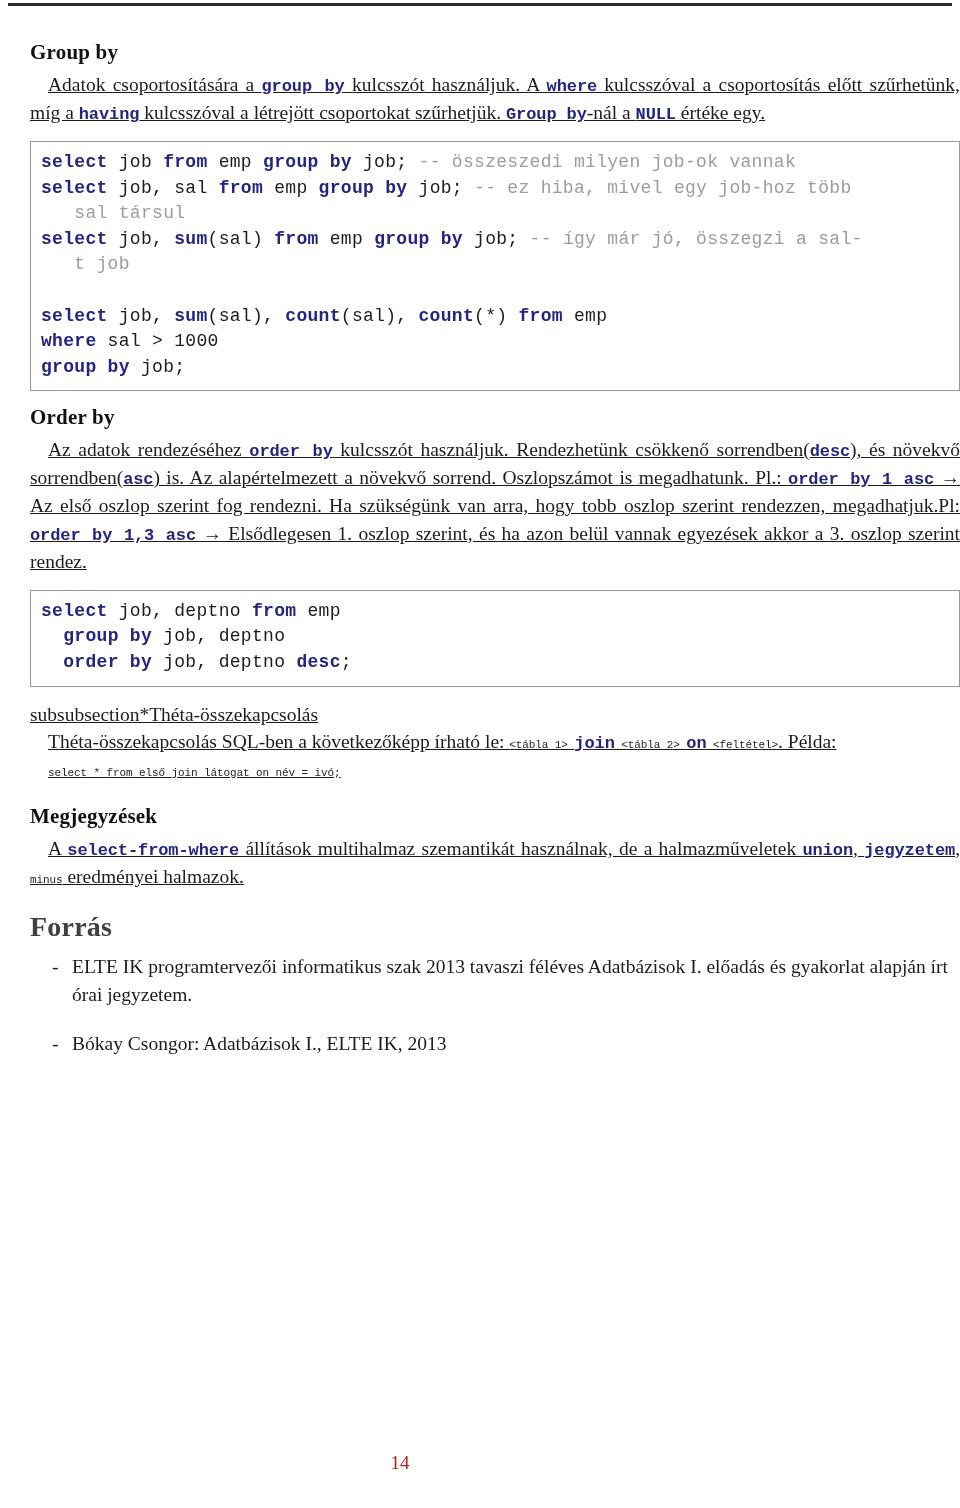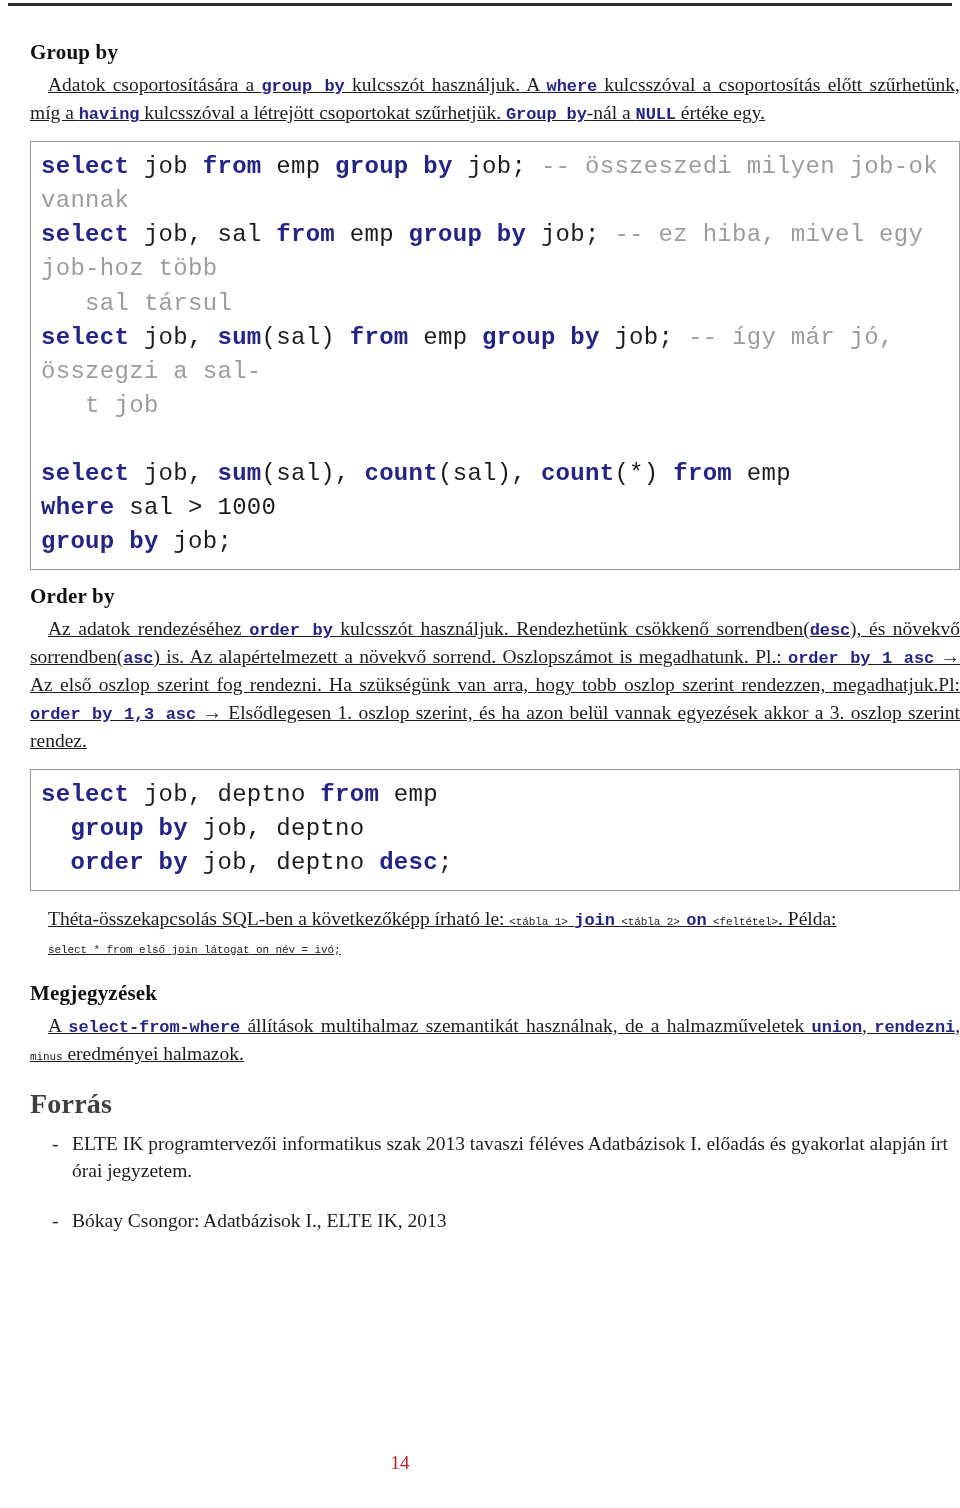--- a/index.html
+++ b/index.html
@@ -90,21 +90,21 @@
     background: #ffffff;
     box-sizing: border-box;
     padding: 8px 10px 10px 10px;
     margin: 14px 0 14px 0;
     width: 930px;
   }
   .codeblock pre {
     margin: 0;
     padding: 0;
     font-family: "Liberation Mono", "DejaVu Sans Mono", monospace;
-    font-size: 24px;
+    font-size: 18px;
     line-height: 1.42;
     white-space: pre-wrap;
     word-break: break-word;
     color: #1c1c1c;
     letter-spacing: 0.3px;
   }
   .codeblock .k {
     color: #242484;
     font-weight: bold;
   }
@@ -176,30 +176,31 @@
     <h3 class="sub-head">Order by</h3>
 
     <p class="body indent"><span>Az adatok rendezéséhez </span><span class="kw">order by</span><span> kulcsszót használjuk.  Rendezhetünk csökkenő sorrendben(</span><span class="kw">desc</span><span>), és növekvő sorrendben(</span><span class="kw">asc</span><span>) is.  Az alapértelmezett a növekvő sorrend. Oszlopszámot is megadhatunk.  Pl.: </span><span class="kw">order by 1 asc</span><span> → Az első oszlop szerint fog rendezni. Ha szükségünk van arra, hogy tobb oszlop szerint rendezzen, megadhatjuk.Pl: </span><span class="kw">order by 1,3 asc</span><span> → Elsődlegesen 1.  oszlop szerint, és ha azon belül vannak egyezések akkor a 3.  oszlop szerint rendez.</span></p>
 
     <div class="codeblock">
       <pre><span class="k">select</span><span class="n"> job, deptno </span><span class="k">from</span><span class="n"> emp
   </span><span class="k">group by</span><span class="n"> job, deptno
   </span><span class="k">order by</span><span class="n"> job, deptno </span><span class="k">desc</span><span class="n">;</span></pre>
     </div>
 
+    <p class="body">subsubsection*Théta-összekapcsolás</p>
 
     <p class="body indent"><span>Théta-összekapcsolás SQL-ben a következőképp írható le: </span><span class="lit">&lt;tábla 1&gt; </span><span class="kw">join</span><span class="lit"> &lt;tábla 2&gt; </span><span class="kw">on</span><span class="lit"> &lt;feltétel&gt;</span><span>. Példa:</span></p>
 
     <p class="body indent"><span class="lit"><span class="k">select</span><span class="n"> * </span><span class="k">from</span><span class="n"> első </span><span class="k">join</span><span class="n"> látogat </span><span class="k">on</span><span class="n"> név = ivó;</span></span></p>
 
     <div class="gap-md"></div>
 
     <h3 class="sub-head">Megjegyzések</h3>
 
-    <p class="body indent"><span>A </span><span class="kw">select-from-where</span><span> állítások multihalmaz szemantikát használnak, de a halmazműveletek </span><span class="kw">union</span><span>, </span><span class="kw">rendezni</span><span>, </span><span class="lit">minus</span><span> eredményei halmazok.</span></p>
+    <p class="body indent"><span>A </span><span class="kw">select-from-where</span><span> állítások multihalmaz szemantikát használnak, de a halmazműveletek </span><span class="kw">union</span><span>, </span><span class="kw">jegyzetem</span><span>, </span><span class="lit">minus</span><span> eredményei halmazok.</span></p>
 
     <div class="gap-md"></div>
 
     <h2 class="section-head">Forrás</h2>
 
     <ul class="src-list">
       <li><span class="dash">-</span><span>ELTE IK programtervezői informatikus szak 2013 tavaszi féléves Adatbázisok I. előadás és gyakorlat alapján írt órai jegyzetem.</span></li>
       <li><span class="dash">-</span><span>Bókay Csongor: Adatbázisok I., ELTE IK, 2013</span></li>
     </ul>
 

